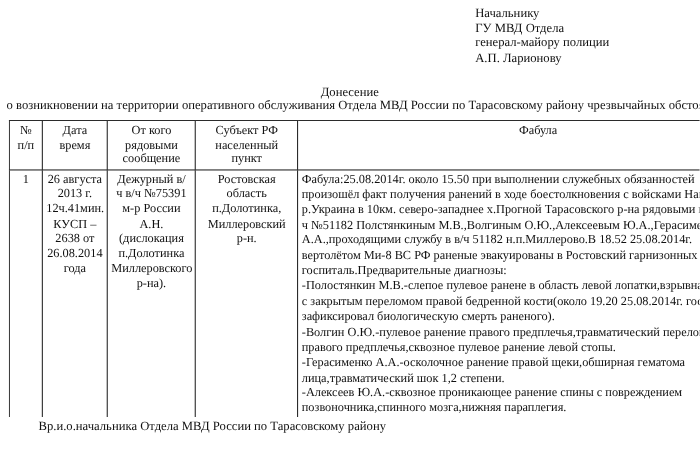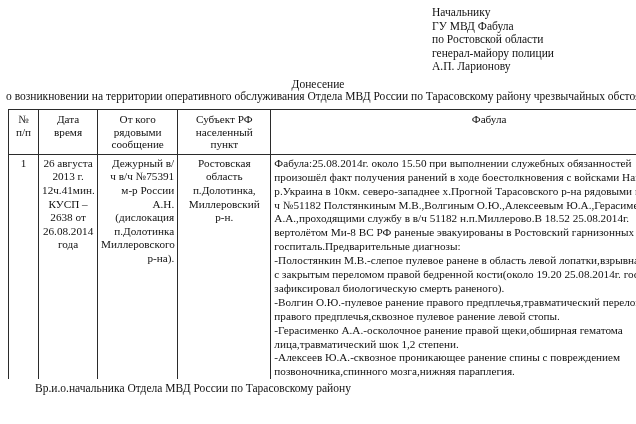--- a/index.html
+++ b/index.html
@@ -93,21 +93,21 @@
     padding-bottom: 3px;
   }
   col.c-num    { width: 30px; }
   col.c-date   { width: 59px; }
   col.c-from   { width: 80px; }
   col.c-subj   { width: 93px; }
   col.c-fab    { width: 436px; }
 
   td.num  { text-align: center; line-height: 13.6px; }
   td.date { text-align: center; line-height: 13.6px; }
-  td.from { text-align: right;   line-height: 13.6px; }
+  td.from { text-align: center;   line-height: 13.6px; }
   td.subj { text-align: center;   line-height: 13.6px; }
   td.fab  { text-align: left;   line-height: 13.9px; }
 
   td.fab .fline { white-space: nowrap; }
   .row-body td { height: 222px; }
 
   
   .sign {
     position: absolute;
     left: 8px;
@@ -129,22 +129,21 @@
   }
   .nowrap { white-space: nowrap; }
 </style>
 </head>
 <body>
 
 <div class="page">
 
   <div class="addressee">
     <div>Начальнику</div>
-    <div>ГУ МВД Фабула</div>
-    <div>по Ростовской области</div>
+    <div>ГУ МВД Отдела</div>
     <div>генерал-майору полиции</div>
     <div>А.П. Ларионову</div>
   </div>
 
   <div class="doc-title">Донесение</div>
   <div class="doc-subtitle">
     <span class="inner">о возникновении на территории оперативного обслуживания Отдела МВД России по Тарасовскому району чрезвычайных обстоятельств</span>
   </div>
 
   <div class="tbl-wrap">

